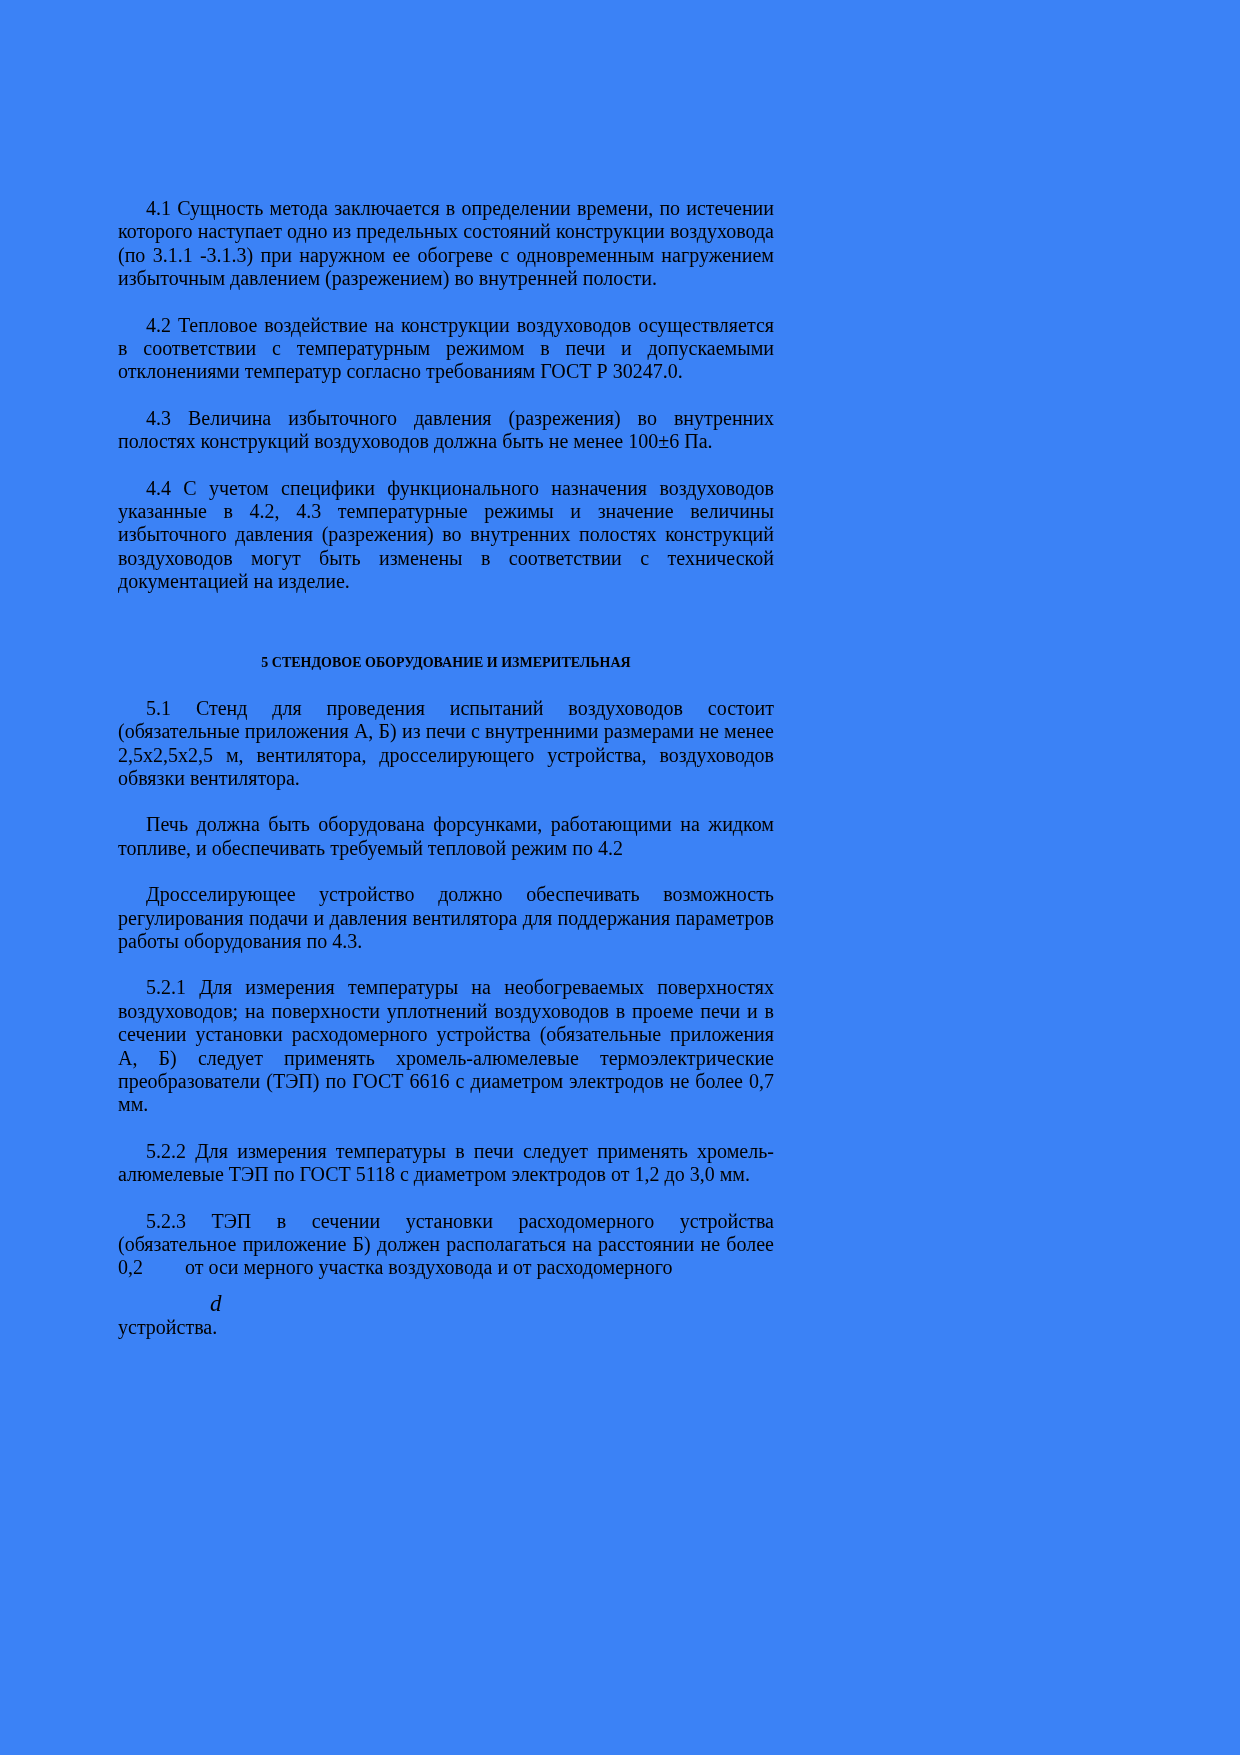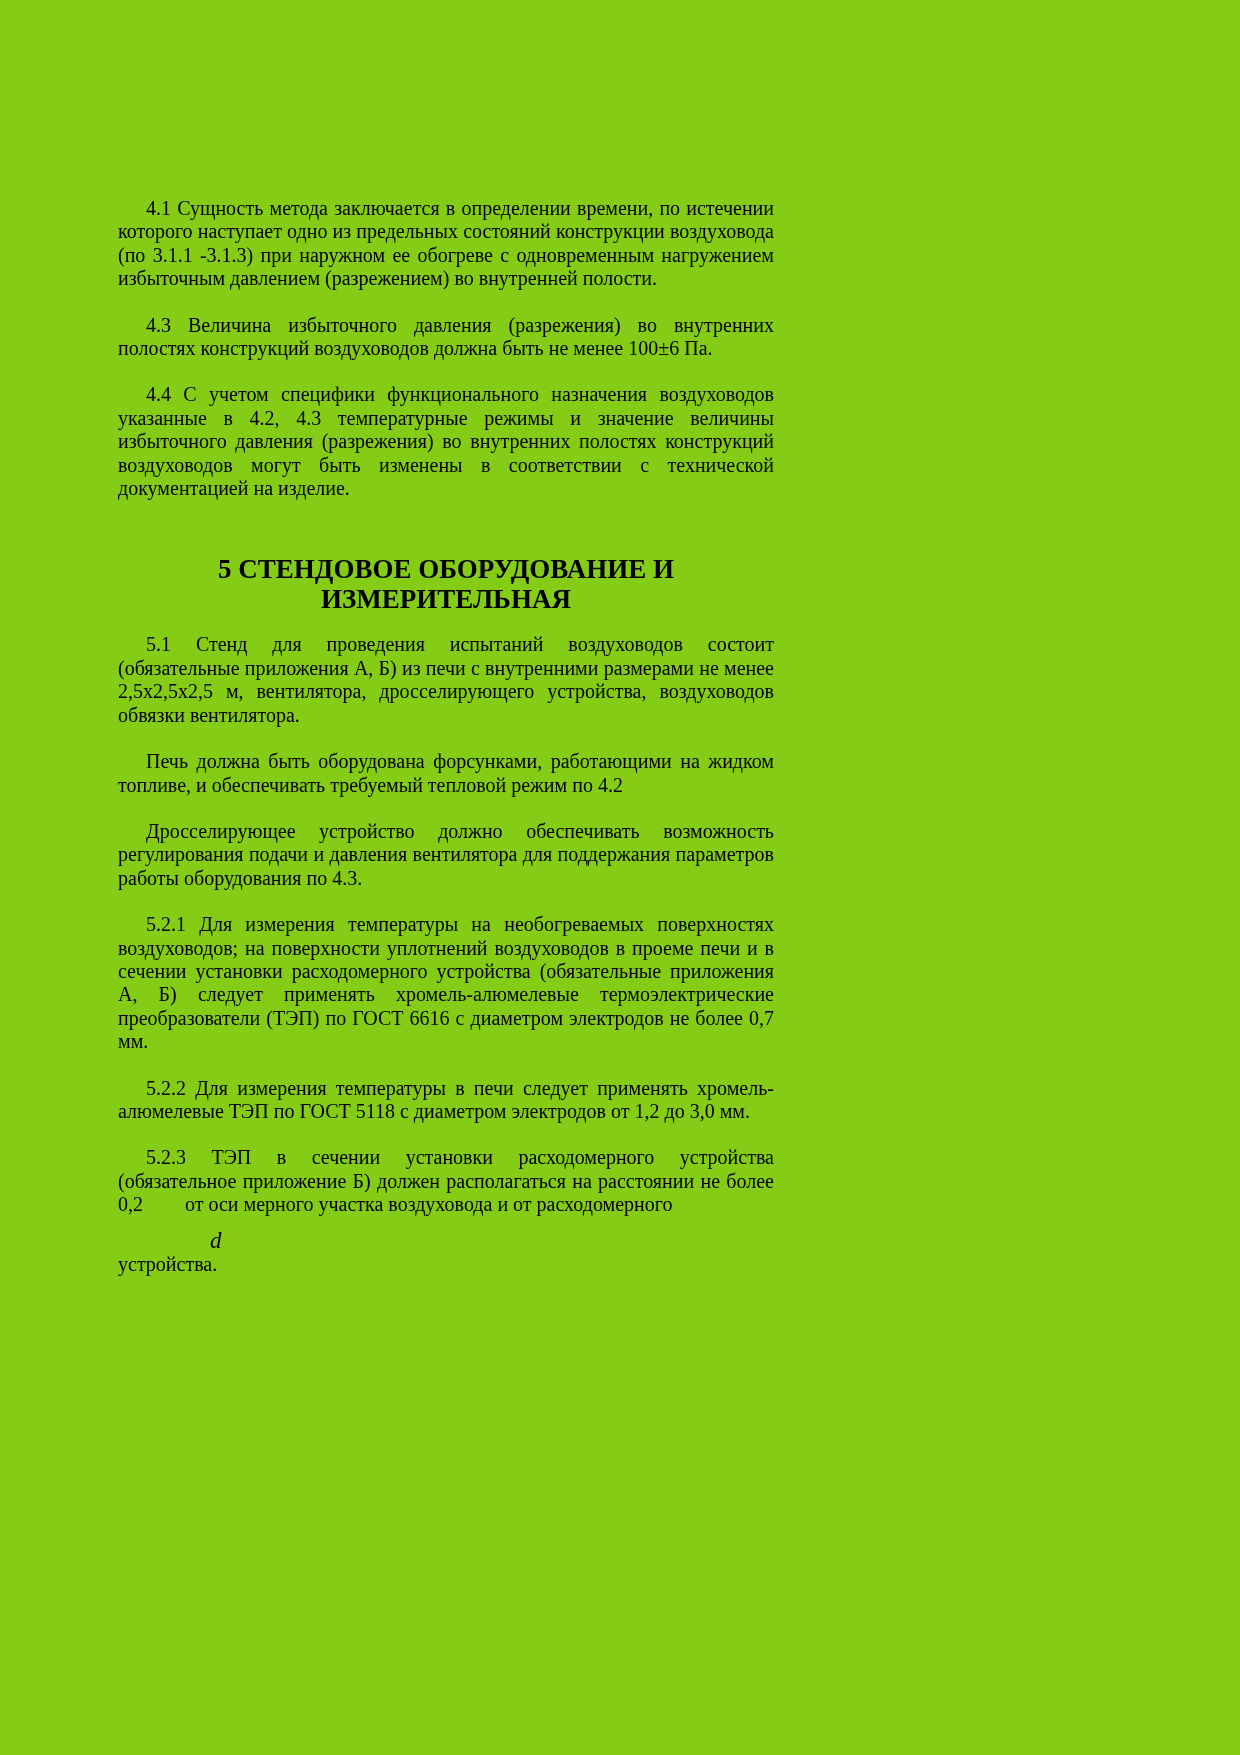--- a/index.html
+++ b/index.html
@@ -4,21 +4,21 @@
 <style>
   html, body {
     margin: 0;
     padding: 0;
     background: #ffffff;
   }
   .page {
     position: relative;
     width: 1240px;
     height: 1755px;
-    background: #84cc16;
+    background: #3b82f6;
     overflow: hidden;
     font-family: "Liberation Serif", "DejaVu Serif", serif;
     color: #000000;
   }
   .text-column {
     position: absolute;
     left: 118px;
     top: 197px;
     width: 656px;
     font-size: 20px;
@@ -28,21 +28,21 @@
   .para {
     margin: 0 0 23px 0;
     text-indent: 28px;
   }
   .para.no-gap {
     margin-bottom: 12px;
   }
   .section-title {
     font-weight: bold;
     text-align: center;
-    font-size: 27px;
+    font-size: 14px;
     line-height: 30px;
     margin: 54px 0 19px 0;
     text-indent: 0;
   }
   .title-line {
     display: block;
   }
   .formula-gap {
     display: inline-block;
     width: 42px;
@@ -65,20 +65,21 @@
   }
 </style>
 </head>
 <body>
 
 <div class="page">
   <div class="text-column">
 
     <p class="para">4.1 Сущность метода заключается в определении времени, по истечении которого наступает одно из предельных состояний конструкции воздуховода (по 3.1.1 -3.1.3) при наружном ее обогреве с одновременным нагружением избыточным давлением (разрежением) во внутренней полости.</p>
 
+    <p class="para">4.2 Тепловое воздействие на конструкции воздуховодов осуществляется в соответствии с температурным режимом в печи и допускаемыми отклонениями температур согласно требованиям ГОСТ Р 30247.0.</p>
 
     <p class="para">4.3 Величина избыточного давления (разрежения) во внутренних полостях конструкций воздуховодов должна быть не менее 100±6 Па.</p>
 
     <p class="para">4.4 С учетом специфики функционального назначения воздуховодов указанные в 4.2, 4.3 температурные режимы и значение величины избыточного давления (разрежения) во внутренних полостях конструкций воздуховодов могут быть изменены в соответствии с технической документацией на изделие.</p>
 
     <h2 class="section-title">
       <span class="title-line">5 СТЕНДОВОЕ ОБОРУДОВАНИЕ И ИЗМЕРИТЕЛЬНАЯ</span>
     </h2>
 
     <p class="para">5.1 Стенд для проведения испытаний воздуховодов состоит (обязательные приложения А, Б) из печи с внутренними размерами не менее 2,5х2,5х2,5 м, вентилятора, дросселирующего устройства, воздуховодов обвязки вентилятора.</p>

